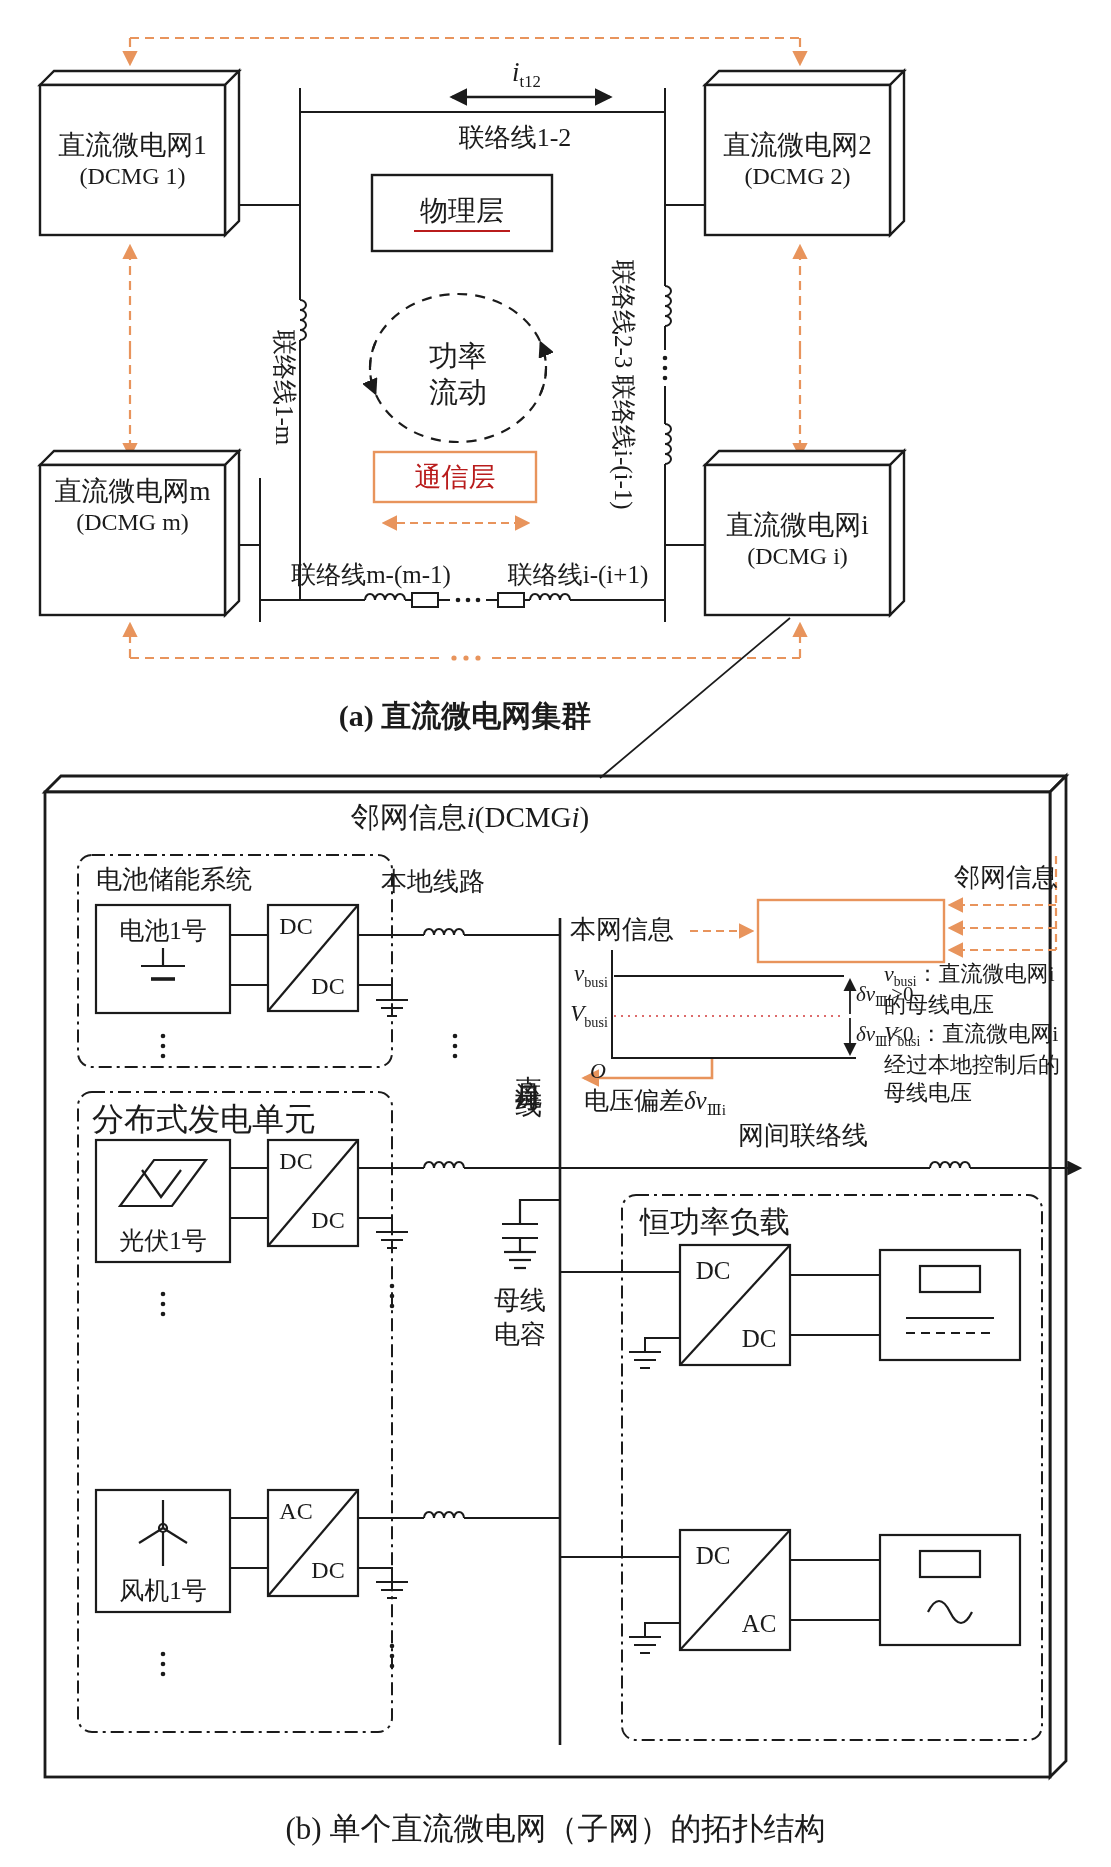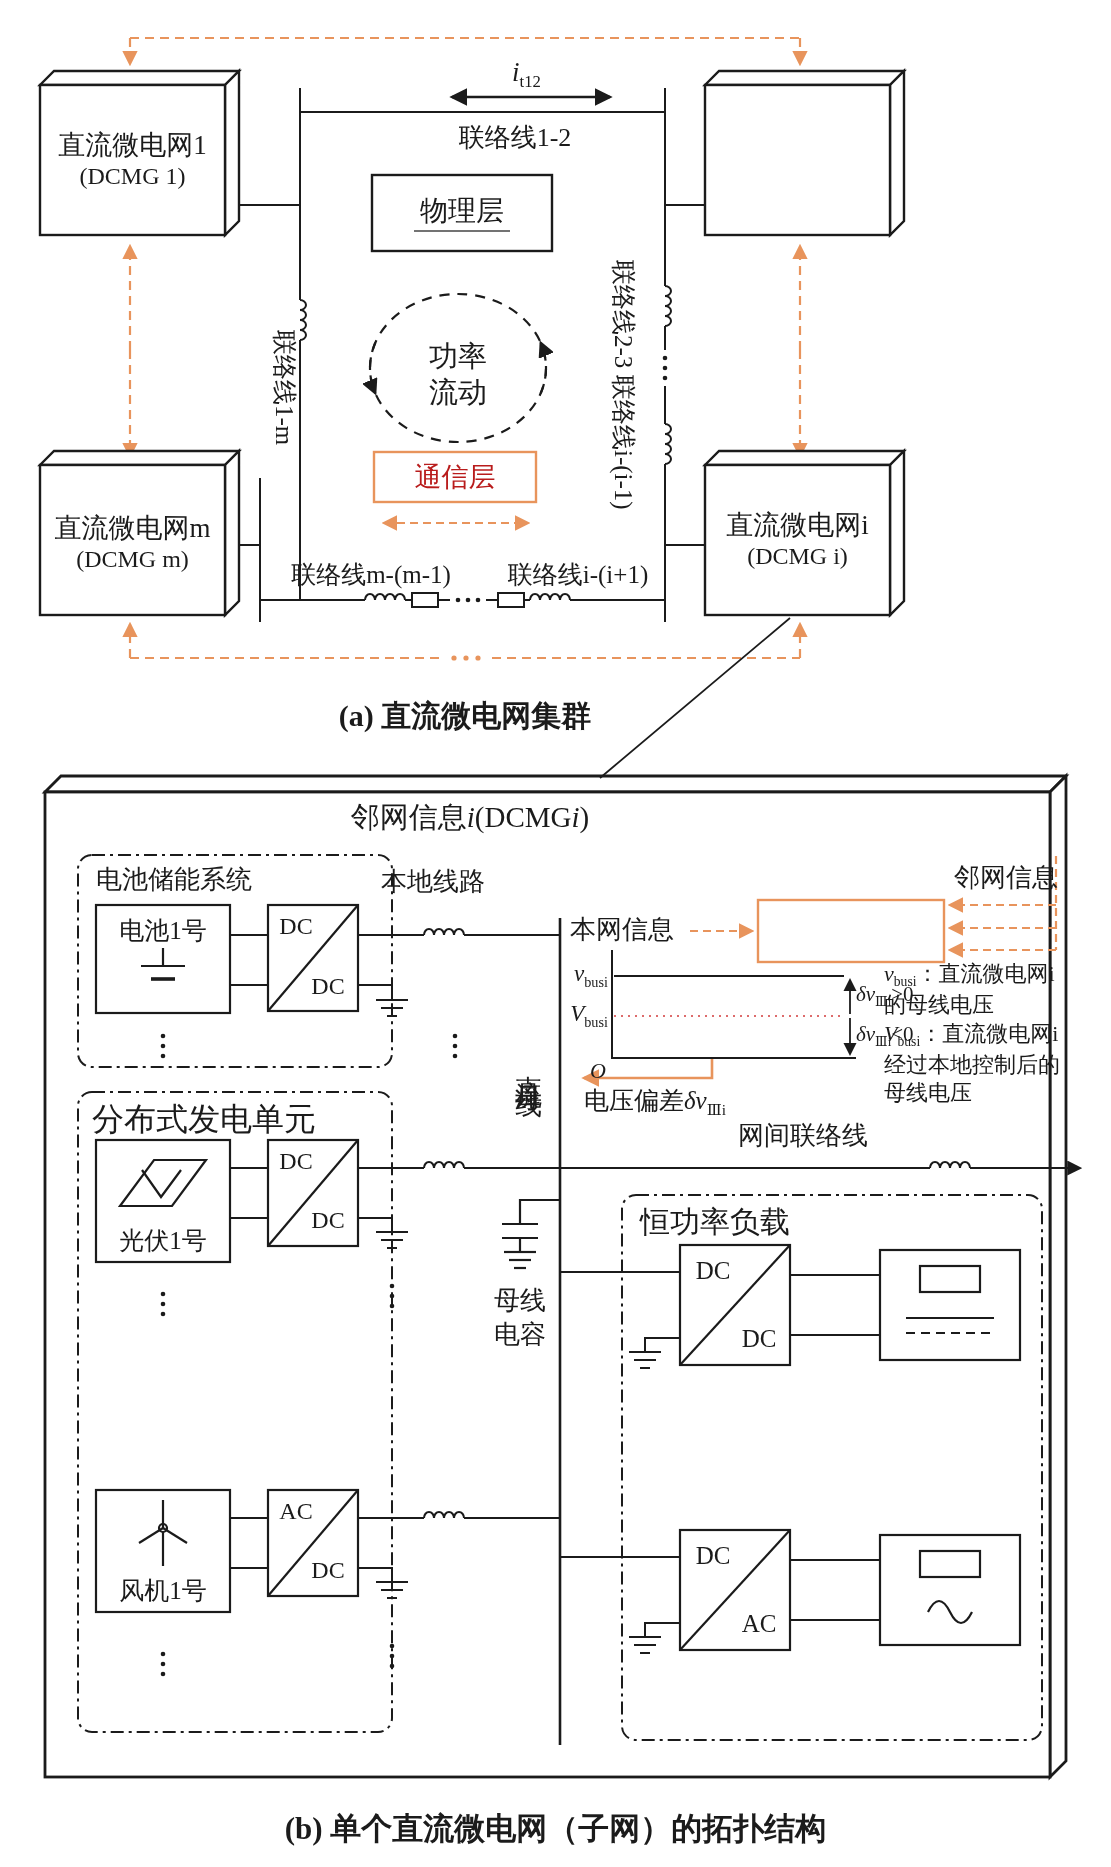--- a/index.html
+++ b/index.html
@@ -299,34 +299,38 @@
   <circle cx="392" cy="1646" r="2.3"></circle>
         <circle cx="392" cy="1656" r="2.3"></circle>
         <circle cx="392" cy="1666" r="2.3"></circle>
 </g>
 </svg>
 
 <div class="lbl box-label" style="left:40px;top:85px;width:185px;height:150px;font-size:27px">
   <span>直流微电网1</span>
   <span style="font-size:24px">(DCMG 1)</span>
 </div>
-<div class="lbl box-label" style="left:40px;top:484px;width:185px;height:118px;font-size:27px">
+<div class="lbl box-label" style="left:705px;top:85px;width:185px;height:150px;font-size:27px">
+  <span>直流微电网2</span>
+  <span style="font-size:24px">(DCMG 2)</span>
+</div>
+<div class="lbl box-label" style="left:40px;top:447px;width:185px;height:118px;font-size:27px">
   <span>直流微电网m</span>
   <span style="font-size:24px">(DCMG m)</span>
 </div>
 <div class="lbl box-label" style="left:705px;top:465px;width:185px;height:150px;font-size:27px">
   <span>直流微电网i</span>
   <span style="font-size:24px">(DCMG i)</span>
 </div>
 
 <div class="lbl" style="left:512px;top:56px;font-size:27px"><span class="it">i</span><sub>t12</sub></div>
 <div class="lbl c" style="left:420px;top:122px;width:190px;font-size:26px">联络线1-2</div>
 
 <div class="lbl flexc" style="left:372px;top:175px;width:180px;height:76px">
-  <span style="font-size:28px;border-bottom:2px solid #737373;padding:0 6px 3px">物理层</span>
+  <span style="font-size:28px;border-bottom:2px solid #b91c1c;padding:0 6px 3px">物理层</span>
 </div>
 
 <div class="lbl c" style="left:398px;top:338px;width:120px;font-size:29px;line-height:1.25">
   <span>功率</span><br>
   <span>流动</span>
 </div>
 
 <div class="lbl c or" style="left:374px;top:461px;width:162px;font-size:27px">通信层</div>
 
 <div class="lbl rot" style="left:299px;top:330px;width:200px;font-size:25px">联络线1-m</div>
@@ -377,15 +381,15 @@
   <p><span class="it">V</span><sub>busi</sub><span>：直流微电网i 经过本地控制后的母线电压</span></p>
 </div>
 
 <div class="lbl" style="left:738px;top:1120px;font-size:26px">网间联络线</div>
 <div class="lbl" style="left:640px;top:1204px;font-size:30px">恒功率负载</div>
 <div class="lbl c" style="left:690px;top:1256px;width:46px;font-size:25px">DC</div>
 <div class="lbl c" style="left:736px;top:1324px;width:46px;font-size:25px">DC</div>
 <div class="lbl c" style="left:690px;top:1541px;width:46px;font-size:25px">DC</div>
 <div class="lbl c" style="left:736px;top:1609px;width:46px;font-size:25px">AC</div>
 
-<div class="lbl c" style="left:0;top:1810px;width:1111px;font-size:31px;font-weight:700">(b) 单个直流微电网（子网）的拓扑结构</div>
+<div class="lbl c" style="left:0;top:1810px;width:1111px;font-size:31px;font-weight:400">(b) 单个直流微电网（子网）的拓扑结构</div>
 
 </div>
 
 </body></html>

